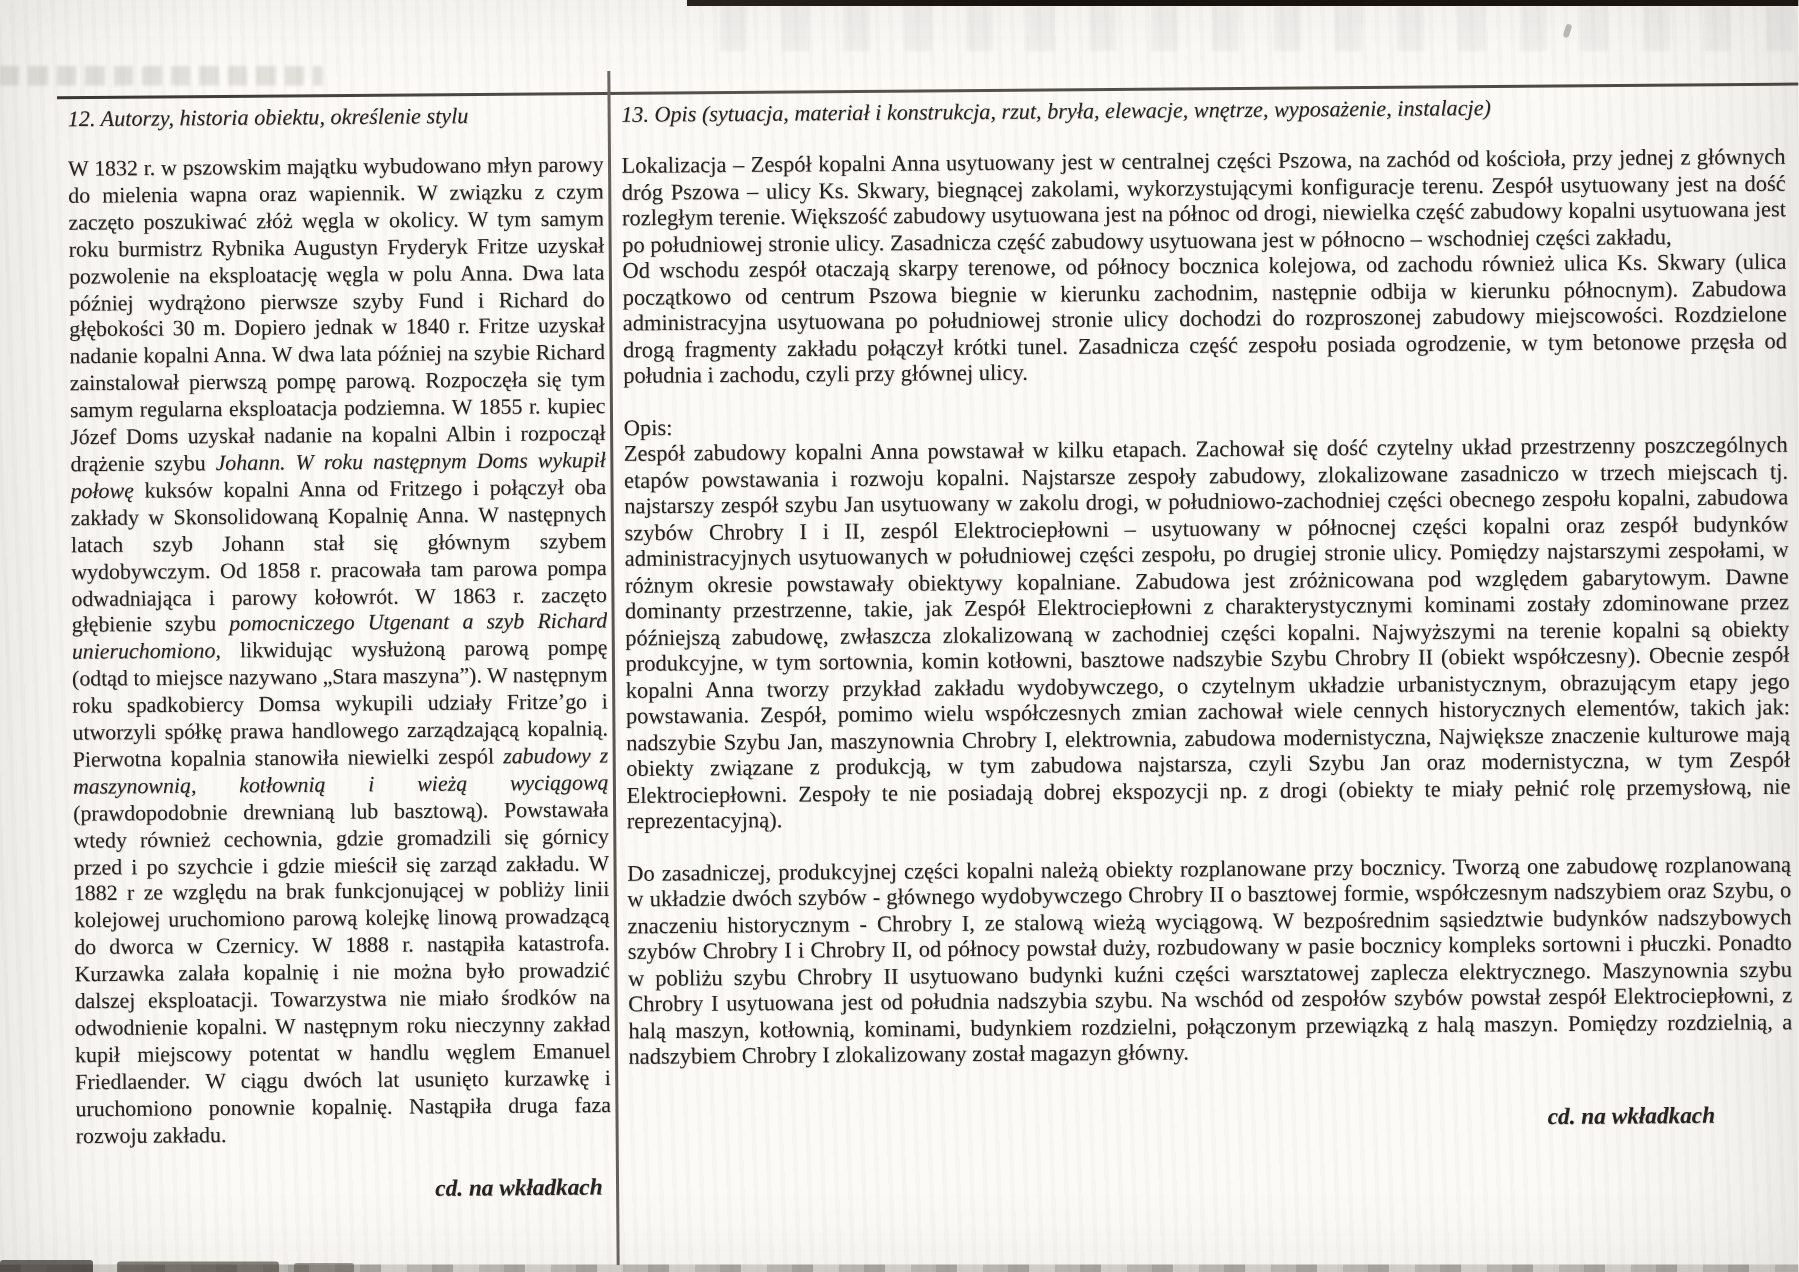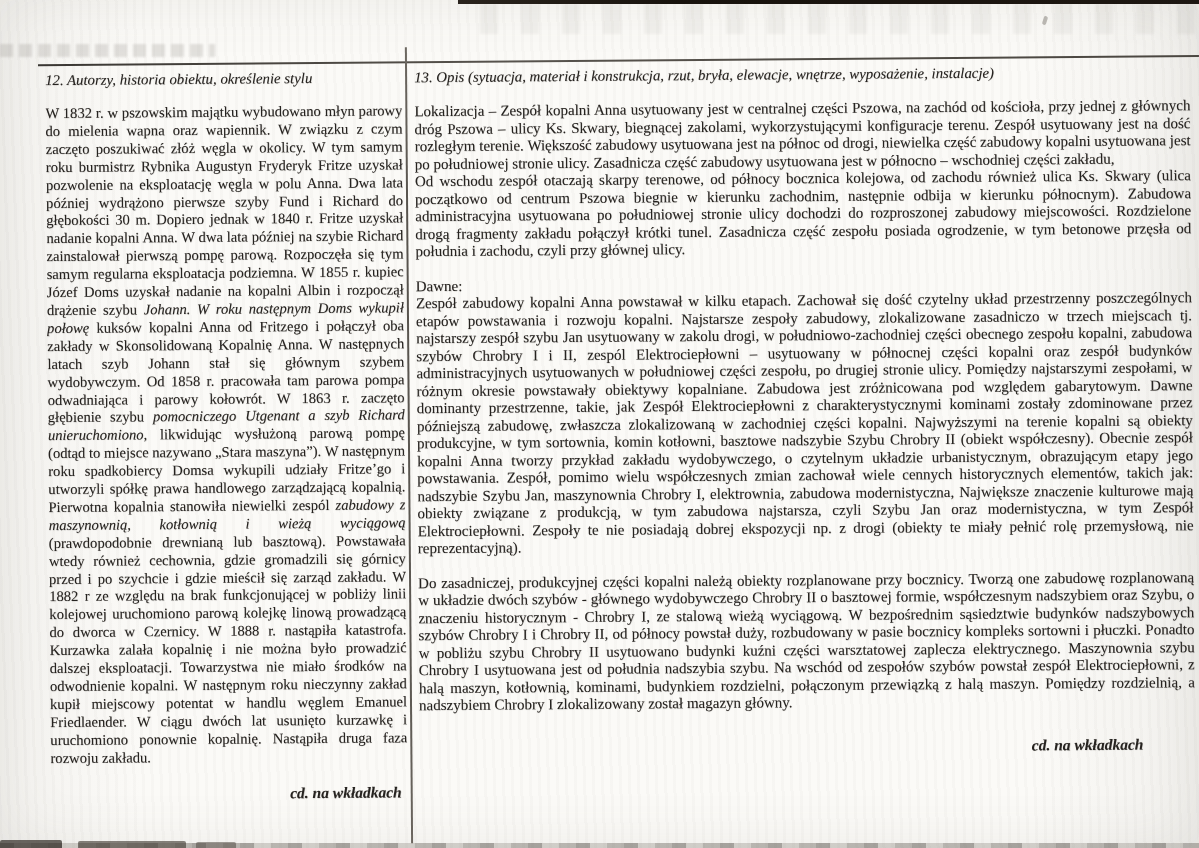--- a/index.html
+++ b/index.html
@@ -111,20 +111,20 @@
     <div class="col col-12">
       <div class="sec-header">12. Autorzy, historia obiektu, określenie stylu</div>
       <div class="body"><span>W 1832 r. w pszowskim majątku wybudowano młyn parowy do mielenia wapna oraz wapiennik. W związku z czym zaczęto poszukiwać złóż węgla w okolicy. W tym samym roku burmistrz Rybnika Augustyn Fryderyk Fritze uzyskał pozwolenie na eksploatację węgla w polu Anna. Dwa lata później wydrążono pierwsze szyby Fund i Richard do głębokości 30 m. Dopiero jednak w 1840 r. Fritze uzyskał nadanie kopalni Anna. W dwa lata później na szybie Richard zainstalował pierwszą pompę parową. Rozpoczęła się tym samym regularna eksploatacja podziemna. W 1855 r. kupiec Józef Doms uzyskał nadanie na kopalni Albin i rozpoczął drążenie szybu </span><span class="it">Johann. W roku następnym Doms wykupił połowę </span><span>kuksów kopalni Anna od Fritzego i połączył oba zakłady w Skonsolidowaną Kopalnię Anna. W następnych latach szyb Johann stał się głównym szybem wydobywczym. Od 1858 r. pracowała tam parowa pompa odwadniająca i parowy kołowrót. W 1863 r. zaczęto głębienie szybu </span><span class="it">pomocniczego Utgenant a szyb Richard unieruchomiono, </span><span>likwidując wysłużoną parową pompę (odtąd to miejsce nazywano „Stara maszyna”). W następnym roku spadkobiercy Domsa wykupili udziały Fritze’go i utworzyli spółkę prawa handlowego zarządzającą kopalnią. Pierwotna kopalnia stanowiła niewielki zespól </span><span class="it">zabudowy z maszynownią, kotłownią i wieżą wyciągową </span><span>(prawdopodobnie drewnianą lub basztową). Powstawała wtedy również cechownia, gdzie gromadzili się górnicy przed i po szychcie i gdzie mieścił się zarząd zakładu. W 1882 r ze względu na brak funkcjonującej w pobliży linii kolejowej uruchomiono parową kolejkę linową prowadzącą do dworca w Czernicy. W 1888 r. nastąpiła katastrofa. Kurzawka zalała kopalnię i nie można było prowadzić dalszej eksploatacji. Towarzystwa nie miało środków na odwodnienie kopalni. W następnym roku nieczynny zakład kupił miejscowy potentat w handlu węglem Emanuel Friedlaender. W ciągu dwóch lat usunięto kurzawkę i uruchomiono ponownie kopalnię. Nastąpiła druga faza rozwoju zakładu.</span></div>
       <div class="cont-note cont-12">cd. na wkładkach</div>
     </div>
 
     <div class="col col-13">
       <div class="sec-header">13. Opis (sytuacja, materiał i konstrukcja, rzut, bryła, elewacje, wnętrze, wyposażenie, instalacje)</div>
       <div class="para first"><span class="bd">Lokalizacja</span><span> – Zespół kopalni Anna usytuowany jest w centralnej części Pszowa, na zachód od kościoła, przy jednej z głównych dróg Pszowa – ulicy Ks. Skwary, biegnącej zakolami, wykorzystującymi konfiguracje terenu. Zespół usytuowany jest na dość rozległym terenie. Większość zabudowy usytuowana jest na północ od drogi, niewielka część zabudowy kopalni usytuowana jest po południowej stronie ulicy. Zasadnicza część zabudowy usytuowana jest w północno – wschodniej części zakładu,</span></div>
       <div class="para"><span>Od wschodu zespół otaczają skarpy terenowe, od północy bocznica kolejowa, od zachodu również ulica Ks. Skwary (ulica początkowo od centrum Pszowa biegnie w kierunku zachodnim, następnie odbija w kierunku północnym). Zabudowa administracyjna usytuowana po południowej stronie ulicy dochodzi do rozproszonej zabudowy miejscowości. Rozdzielone drogą fragmenty zakładu połączył krótki tunel. Zasadnicza część zespołu posiada ogrodzenie, w tym betonowe przęsła od południa i zachodu, czyli przy głównej ulicy.</span></div>
-      <div class="para gap"><span class="bd">Dawne:</span></div>
+      <div class="para gap"><span class="bd">Opis:</span></div>
       <div class="para"><span>Zespół zabudowy kopalni Anna powstawał w kilku etapach. Zachował się dość czytelny układ przestrzenny poszczególnych etapów powstawania i rozwoju kopalni. Najstarsze zespoły zabudowy, zlokalizowane zasadniczo w trzech miejscach tj. najstarszy zespół szybu Jan usytuowany w zakolu drogi, w południowo-zachodniej części obecnego zespołu kopalni, zabudowa szybów Chrobry I i II, zespól Elektrociepłowni – usytuowany w północnej części kopalni oraz zespół budynków administracyjnych usytuowanych w południowej części zespołu, po drugiej stronie ulicy. Pomiędzy najstarszymi zespołami, w różnym okresie powstawały obiektywy kopalniane. Zabudowa jest zróżnicowana pod względem gabarytowym. Dawne dominanty przestrzenne, takie, jak Zespół Elektrociepłowni z charakterystycznymi kominami zostały zdominowane przez późniejszą zabudowę, zwłaszcza zlokalizowaną w zachodniej części kopalni. Najwyższymi na terenie kopalni są obiekty produkcyjne, w tym sortownia, komin kotłowni, basztowe nadszybie Szybu Chrobry II (obiekt współczesny). Obecnie zespół kopalni Anna tworzy przykład zakładu wydobywczego, o czytelnym układzie urbanistycznym, obrazującym etapy jego powstawania. Zespół, pomimo wielu współczesnych zmian zachował wiele cennych historycznych elementów, takich jak: nadszybie Szybu Jan, maszynownia Chrobry I, elektrownia, zabudowa modernistyczna, Największe znaczenie kulturowe mają obiekty związane z produkcją, w tym zabudowa najstarsza, czyli Szybu Jan oraz modernistyczna, w tym Zespół Elektrociepłowni. Zespoły te nie posiadają dobrej ekspozycji np. z drogi (obiekty te miały pełnić rolę przemysłową, nie reprezentacyjną).</span></div>
       <div class="para gap"><span>Do zasadniczej, produkcyjnej części kopalni należą obiekty rozplanowane przy bocznicy. Tworzą one zabudowę rozplanowaną w układzie dwóch szybów - głównego wydobywczego Chrobry II o basztowej formie, współczesnym nadszybiem oraz Szybu, o znaczeniu historycznym - Chrobry I, ze stalową wieżą wyciągową. W bezpośrednim sąsiedztwie budynków nadszybowych szybów Chrobry I i Chrobry II, od północy powstał duży, rozbudowany w pasie bocznicy kompleks sortowni i płuczki. Ponadto w pobliżu szybu Chrobry II usytuowano budynki kuźni części warsztatowej zaplecza elektrycznego. Maszynownia szybu Chrobry I usytuowana jest od południa nadszybia szybu. Na wschód od zespołów szybów powstał zespół Elektrociepłowni, z halą maszyn, kotłownią, kominami, budynkiem rozdzielni, połączonym przewiązką z halą maszyn. Pomiędzy rozdzielnią, a nadszybiem Chrobry I zlokalizowany został magazyn główny.</span></div>
       <div class="cont-note cont-13">cd. na wkładkach</div>
     </div>
 
   </div>
 </div>
 
 </body></html>

